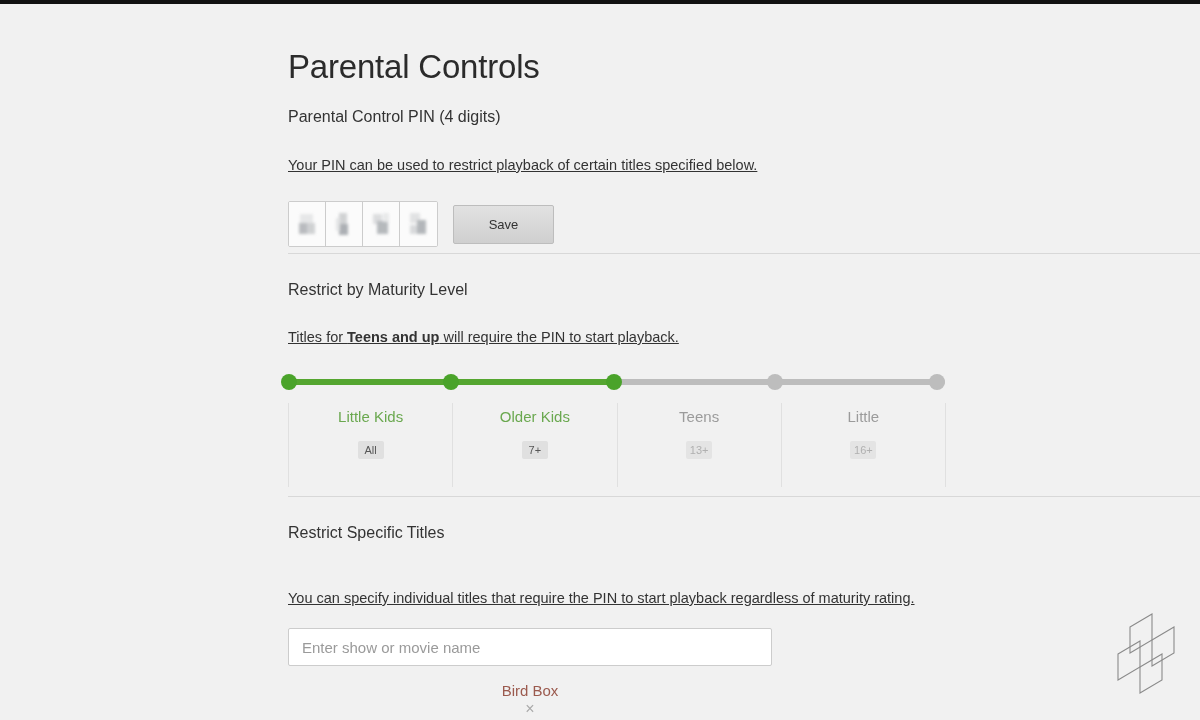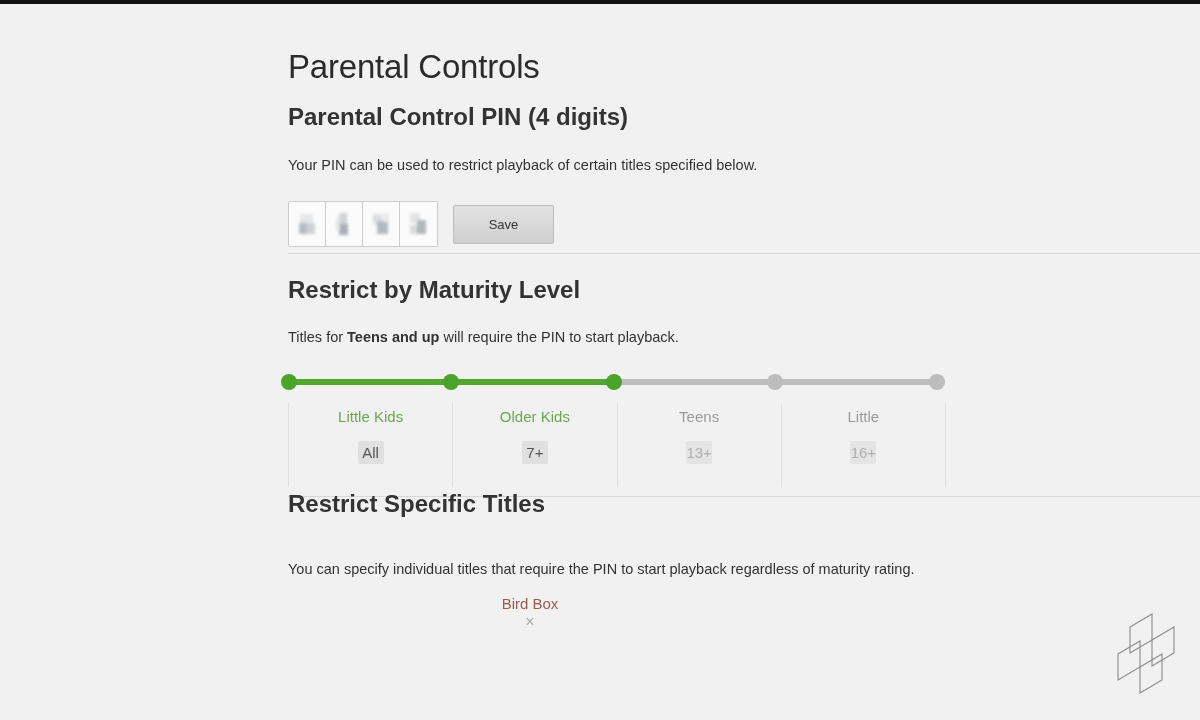--- a/index.html
+++ b/index.html
@@ -30,32 +30,33 @@
     font-size: 33px;
     font-weight: 400;
     color: #2b2b2b;
     letter-spacing: -0.2px;
     margin: 0;
     position: absolute;
     top: 42px; left: 0;
     line-height: 42px;
   }
   .section-title {
-    font-size: 24px;
-    font-weight: 700;
+    font-size: 16px;
+    font-weight: 400;
     color: #333;
     margin: 0;
     line-height: 24px;
   }
   .section-desc {
     font-size: 14.5px;
     font-weight: 400;
     color: #333;
     line-height: 20px;
     margin: 0;
+    text-decoration: underline;
   }
   .section-desc b { font-weight: bold; }
 
   
   #sec-pin { position: absolute; top: 101px; left: 0; width: 912px; }
   #sec-pin .section-desc { margin-top: 26px; }
   .pin-row {
     margin-top: 26px;
     display: flex;
     align-items: center;
@@ -187,29 +188,29 @@
     font-size: 15px;
     margin-top: 5px;
     color: #9b9b9b;
   }
   .rating-col.active .rating-label { color: #6aa84f; }
   .rating-badge {
     display: inline-block;
     margin-top: 16px;
     min-width: 26px;
     padding: 3px 0;
-    font-size: 15px;
+    font-size: 11px;
     border-radius: 2px;
     background: #e0e0e0;
     color: #565656;
   }
   .rating-col:not(.active) .rating-badge { color: #b0b0b0; background: #e4e4e4; }
 
   
-  #sec-titles { position: absolute; top: 488px; left: 0; width: 912px; }
+  #sec-titles { position: absolute; top: 517px; left: 0; width: 912px; }
   #sec-titles .section-desc { margin-top: 43px; }
   .title-input {
     margin-top: 20px;
     width: 484px;
     height: 38px;
     padding: 0 13px;
     border: 1px solid #ccc;
     border-radius: 2px;
     background: #fff;
     font-family: "Liberation Sans", sans-serif;
@@ -328,20 +329,21 @@
       </div>
     </div>
   </section>
 
   <div class="divider" id="divider-2"></div>
 
   <section id="sec-titles">
     <h2 class="section-title">Restrict Specific Titles</h2>
     <p class="section-desc">You can specify individual titles that require the PIN to start playback regardless of maturity rating.</p>
 
+    <input class="title-input" type="text" placeholder="Enter show or movie name" style="">
 
     <div class="title-row">
       <span class="title-name">Bird Box</span>
       <span class="title-remove">×</span>
     </div>
   </section>
 
 </div>
 
 <svg id="brand-logo" viewBox="0 0 76 88">

